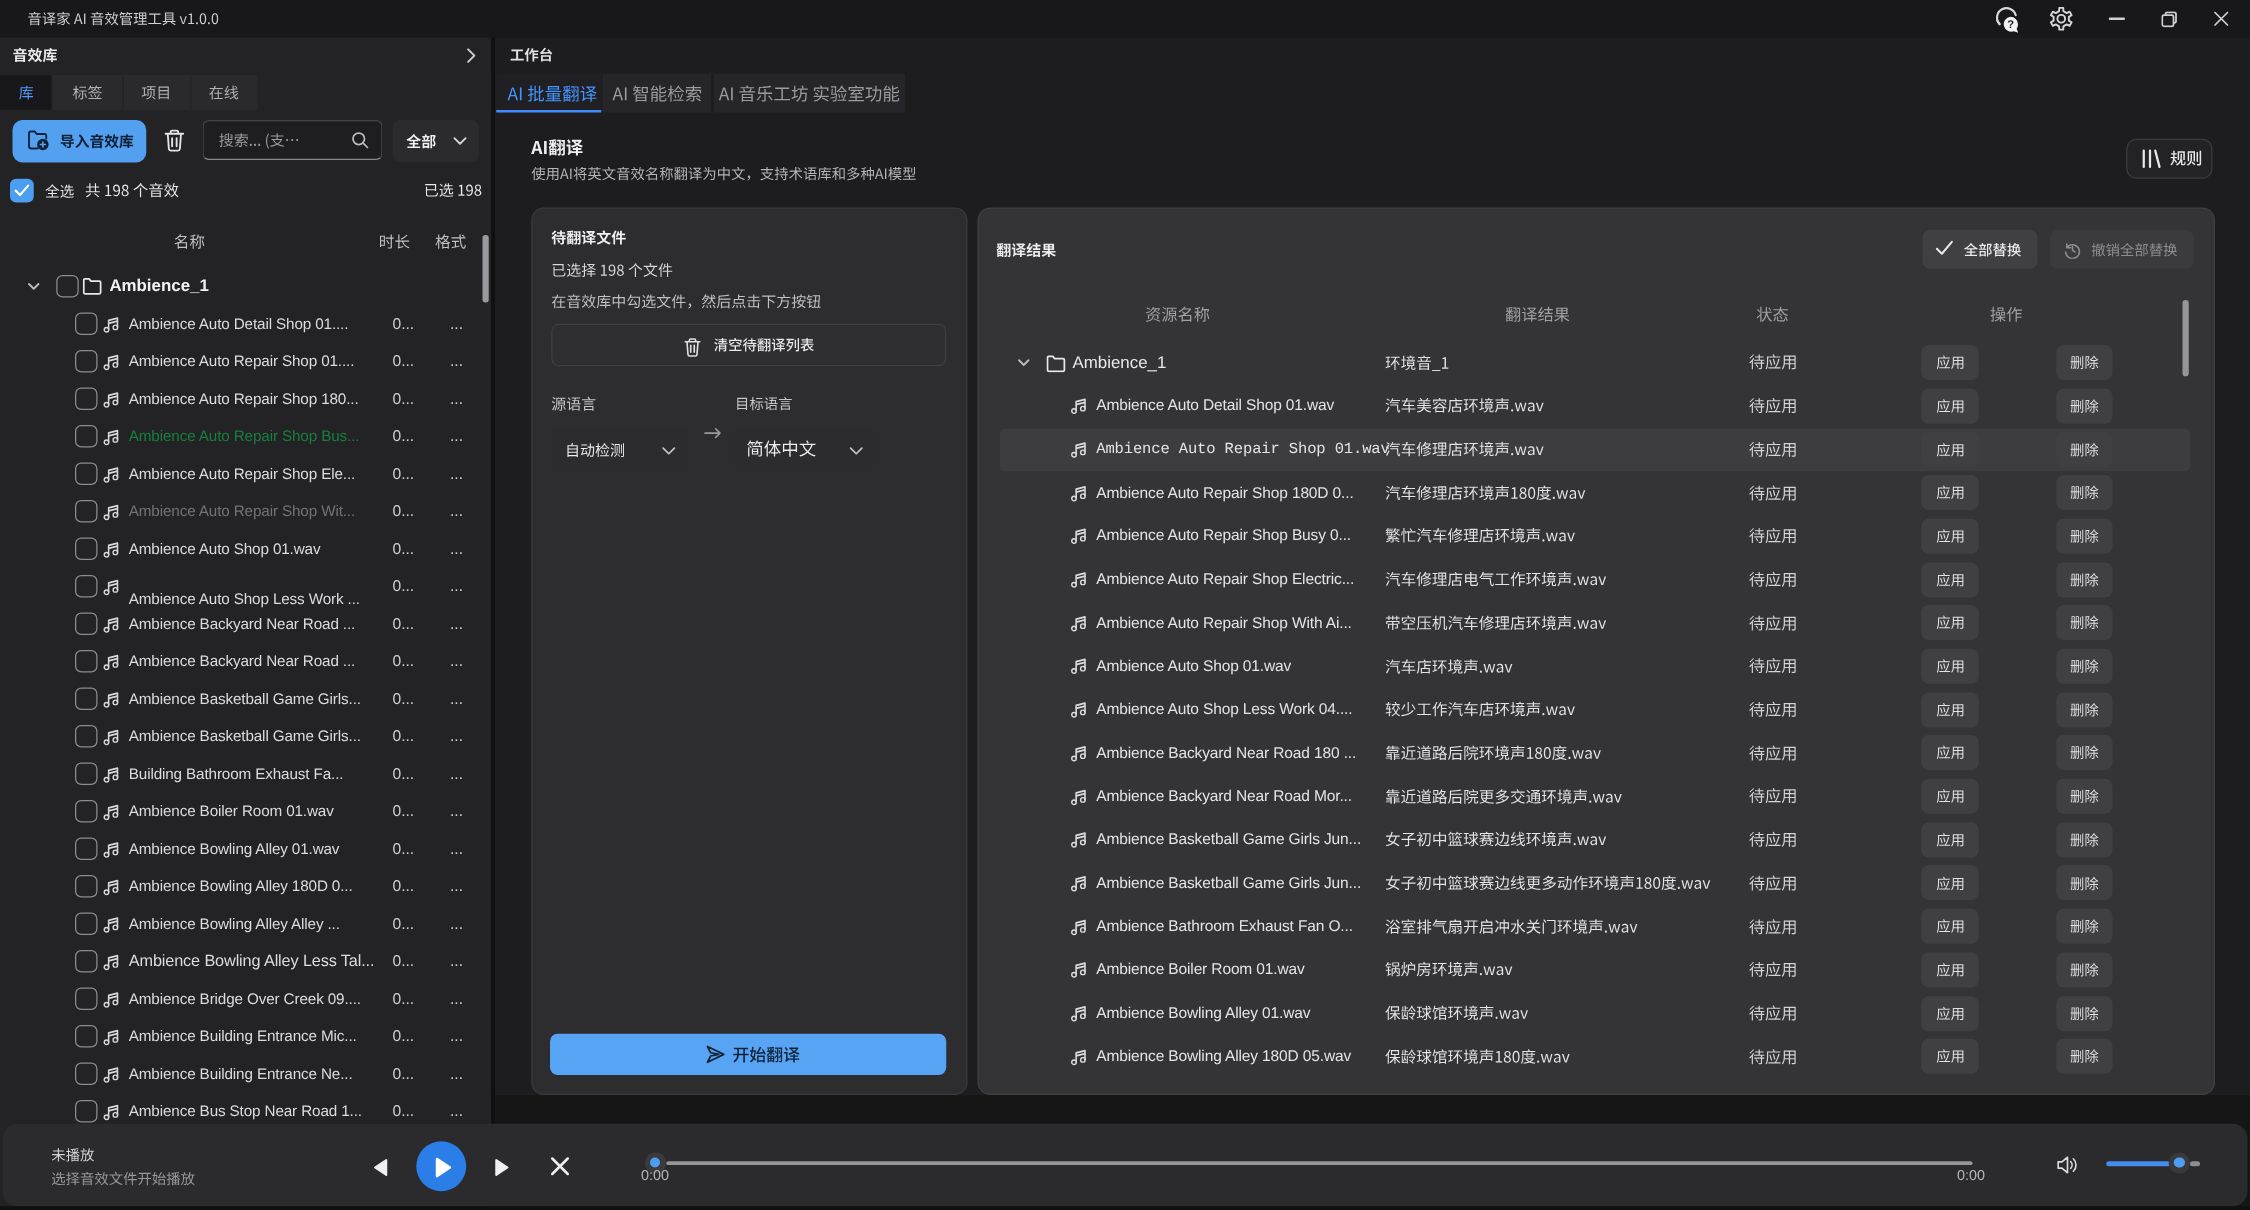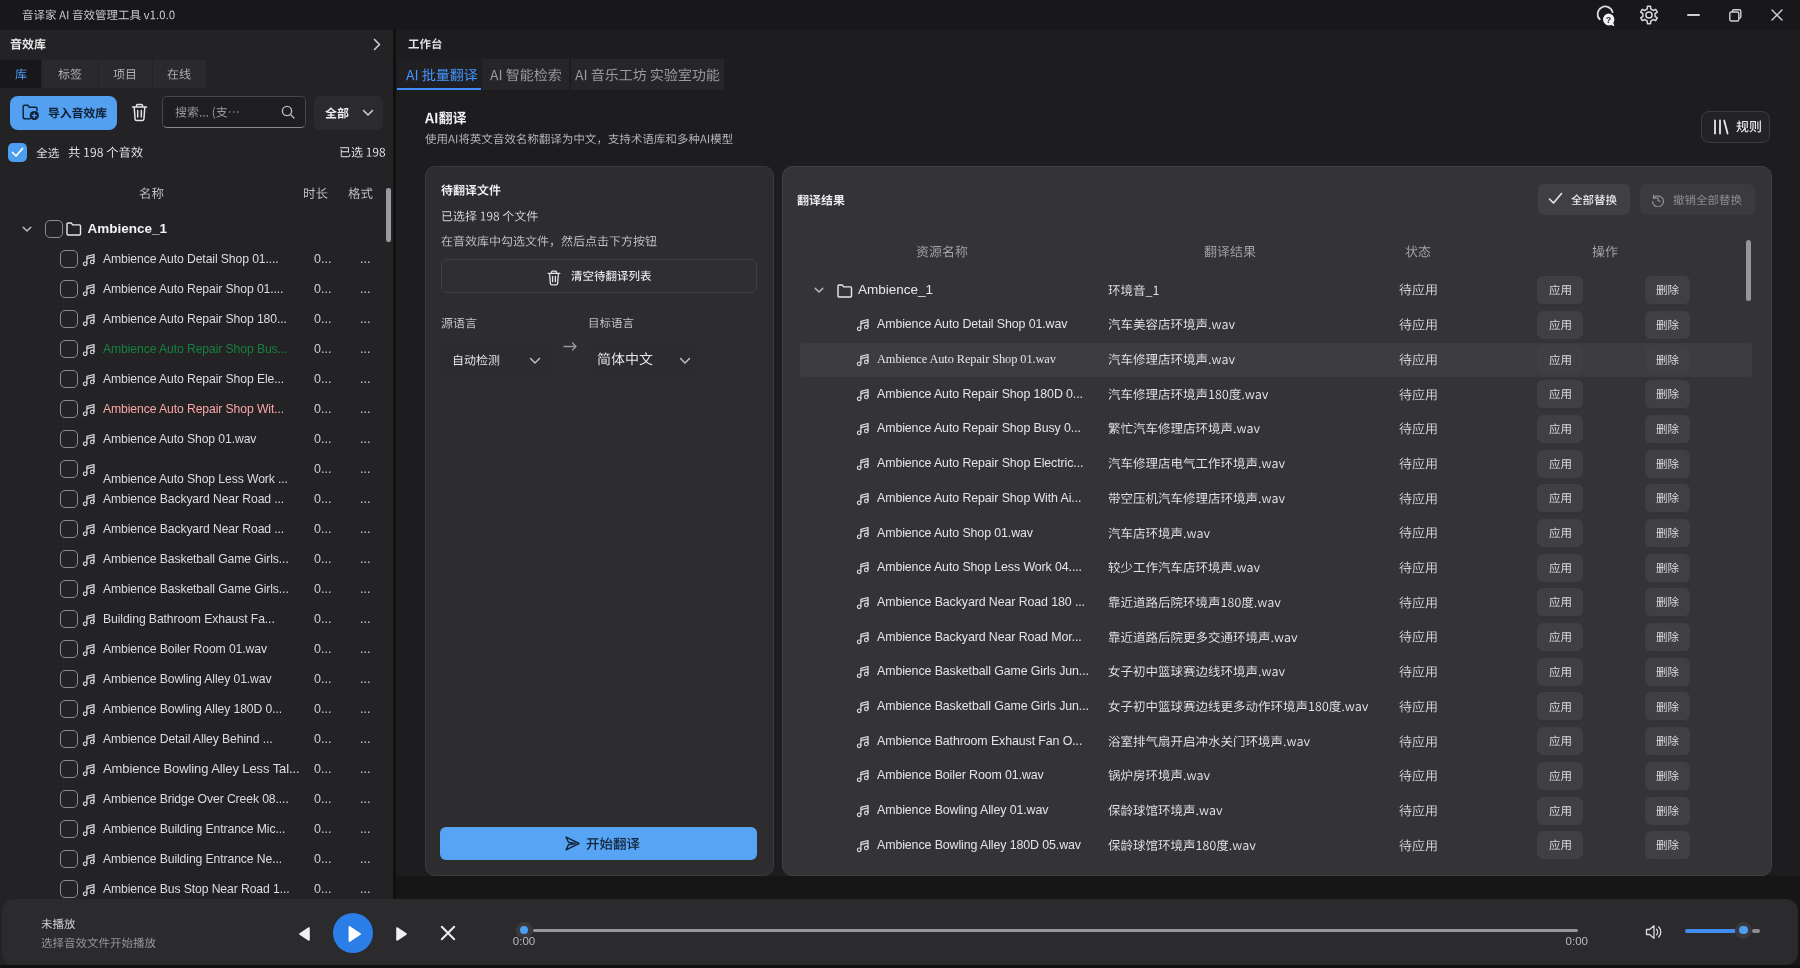--- a/index.html
+++ b/index.html
@@ -235,21 +235,21 @@
     <div style="position:absolute;font-family:'Liberation Sans',sans-serif;white-space:pre;font-size:12.2px;color:#dcdce0;font-weight:400;line-height:14.6px;left:103.0px;top:371.7px;letter-spacing:-0.1px;">Ambience Auto Repair Shop Ele...</div>
     <div style="position:absolute;font-family:'Liberation Sans',sans-serif;white-space:pre;font-size:12.5px;color:#d0d0d4;font-weight:400;line-height:15.0px;left:314.0px;top:371.5px;">0...</div>
     <div style="position:absolute;font-family:'Liberation Sans',sans-serif;white-space:pre;font-size:12.5px;color:#d0d0d4;font-weight:400;line-height:15.0px;left:360.0px;top:371.5px;">...</div>
     <div style="position:absolute;left:60.0px;top:400.2px;width:17.5px;height:17.5px;background:transparent;border-radius:5px;border:1.6px solid #8c8c90;box-sizing:border-box;"></div>
     <svg style="position:absolute;left:82.0px;top:401.5px" width="14.0" height="15.0" viewBox="0 0 14 15" fill="none">
       <path d="M4.9 11.8V4.3L12 2.5v7.4" stroke="#d8d8dc" stroke-width="1.25" fill="none" stroke-linejoin="round"></path>
       <circle cx="3.2" cy="11.8" r="1.8" stroke="#d8d8dc" stroke-width="1.15" fill="none"></circle>
       <circle cx="10.3" cy="9.9" r="1.8" stroke="#d8d8dc" stroke-width="1.15" fill="none"></circle>
       <path d="M4.9 6.7 12 4.9" stroke="#d8d8dc" stroke-width="1.25"></path>
     </svg>
-    <div style="position:absolute;font-family:'Liberation Sans',sans-serif;white-space:pre;font-size:12.2px;color:#fca5a5;font-weight:400;line-height:14.6px;left:103.0px;top:401.7px;letter-spacing:-0.1px;">Ambience Auto Repair Shop Wit...</div>
+    <div style="position:absolute;font-family:'Liberation Sans',sans-serif;white-space:pre;font-size:12.2px;color:#737373;font-weight:400;line-height:14.6px;left:103.0px;top:401.7px;letter-spacing:-0.1px;">Ambience Auto Repair Shop Wit...</div>
     <div style="position:absolute;font-family:'Liberation Sans',sans-serif;white-space:pre;font-size:12.5px;color:#d0d0d4;font-weight:400;line-height:15.0px;left:314.0px;top:401.5px;">0...</div>
     <div style="position:absolute;font-family:'Liberation Sans',sans-serif;white-space:pre;font-size:12.5px;color:#d0d0d4;font-weight:400;line-height:15.0px;left:360.0px;top:401.5px;">...</div>
     <div style="position:absolute;left:60.0px;top:430.2px;width:17.5px;height:17.5px;background:transparent;border-radius:5px;border:1.6px solid #8c8c90;box-sizing:border-box;"></div>
     <svg style="position:absolute;left:82.0px;top:431.5px" width="14.0" height="15.0" viewBox="0 0 14 15" fill="none">
       <path d="M4.9 11.8V4.3L12 2.5v7.4" stroke="#d8d8dc" stroke-width="1.25" fill="none" stroke-linejoin="round"></path>
       <circle cx="3.2" cy="11.8" r="1.8" stroke="#d8d8dc" stroke-width="1.15" fill="none"></circle>
       <circle cx="10.3" cy="9.9" r="1.8" stroke="#d8d8dc" stroke-width="1.15" fill="none"></circle>
       <path d="M4.9 6.7 12 4.9" stroke="#d8d8dc" stroke-width="1.25"></path>
     </svg>
     <div style="position:absolute;font-family:'Liberation Sans',sans-serif;white-space:pre;font-size:12.2px;color:#dcdce0;font-weight:400;line-height:14.6px;left:103.0px;top:431.7px;letter-spacing:-0.1px;">Ambience Auto Shop 01.wav</div>
@@ -345,41 +345,41 @@
     <div style="position:absolute;font-family:'Liberation Sans',sans-serif;white-space:pre;font-size:12.2px;color:#dcdce0;font-weight:400;line-height:14.6px;left:103.0px;top:701.7px;letter-spacing:-0.1px;">Ambience Bowling Alley 180D 0...</div>
     <div style="position:absolute;font-family:'Liberation Sans',sans-serif;white-space:pre;font-size:12.5px;color:#d0d0d4;font-weight:400;line-height:15.0px;left:314.0px;top:701.5px;">0...</div>
     <div style="position:absolute;font-family:'Liberation Sans',sans-serif;white-space:pre;font-size:12.5px;color:#d0d0d4;font-weight:400;line-height:15.0px;left:360.0px;top:701.5px;">...</div>
     <div style="position:absolute;left:60.0px;top:730.2px;width:17.5px;height:17.5px;background:transparent;border-radius:5px;border:1.6px solid #8c8c90;box-sizing:border-box;"></div>
     <svg style="position:absolute;left:82.0px;top:731.5px" width="14.0" height="15.0" viewBox="0 0 14 15" fill="none">
       <path d="M4.9 11.8V4.3L12 2.5v7.4" stroke="#d8d8dc" stroke-width="1.25" fill="none" stroke-linejoin="round"></path>
       <circle cx="3.2" cy="11.8" r="1.8" stroke="#d8d8dc" stroke-width="1.15" fill="none"></circle>
       <circle cx="10.3" cy="9.9" r="1.8" stroke="#d8d8dc" stroke-width="1.15" fill="none"></circle>
       <path d="M4.9 6.7 12 4.9" stroke="#d8d8dc" stroke-width="1.25"></path>
     </svg>
-    <div style="position:absolute;font-family:'Liberation Sans',sans-serif;white-space:pre;font-size:12.2px;color:#dcdce0;font-weight:400;line-height:14.6px;left:103.0px;top:731.7px;letter-spacing:-0.1px;">Ambience Detail Alley Behind ...</div>
+    <div style="position:absolute;font-family:'Liberation Sans',sans-serif;white-space:pre;font-size:12.2px;color:#dcdce0;font-weight:400;line-height:14.6px;left:103.0px;top:731.7px;letter-spacing:-0.1px;">Ambience Bowling Alley Alley ...</div>
     <div style="position:absolute;font-family:'Liberation Sans',sans-serif;white-space:pre;font-size:12.5px;color:#d0d0d4;font-weight:400;line-height:15.0px;left:314.0px;top:731.5px;">0...</div>
     <div style="position:absolute;font-family:'Liberation Sans',sans-serif;white-space:pre;font-size:12.5px;color:#d0d0d4;font-weight:400;line-height:15.0px;left:360.0px;top:731.5px;">...</div>
     <div style="position:absolute;left:60.0px;top:760.2px;width:17.5px;height:17.5px;background:transparent;border-radius:5px;border:1.6px solid #8c8c90;box-sizing:border-box;"></div>
     <svg style="position:absolute;left:82.0px;top:761.5px" width="14.0" height="15.0" viewBox="0 0 14 15" fill="none">
       <path d="M4.9 11.8V4.3L12 2.5v7.4" stroke="#d8d8dc" stroke-width="1.25" fill="none" stroke-linejoin="round"></path>
       <circle cx="3.2" cy="11.8" r="1.8" stroke="#d8d8dc" stroke-width="1.15" fill="none"></circle>
       <circle cx="10.3" cy="9.9" r="1.8" stroke="#d8d8dc" stroke-width="1.15" fill="none"></circle>
       <path d="M4.9 6.7 12 4.9" stroke="#d8d8dc" stroke-width="1.25"></path>
     </svg>
     <div style="position:absolute;font-family:Liberation Sans, sans-serif;white-space:pre;font-size:13px;color:#dcdce0;font-weight:400;line-height:14.6px;left:103.0px;top:761.7px;letter-spacing:-0.1px;">Ambience Bowling Alley Less Tal...</div>
     <div style="position:absolute;font-family:'Liberation Sans',sans-serif;white-space:pre;font-size:12.5px;color:#d0d0d4;font-weight:400;line-height:15.0px;left:314.0px;top:761.5px;">0...</div>
     <div style="position:absolute;font-family:'Liberation Sans',sans-serif;white-space:pre;font-size:12.5px;color:#d0d0d4;font-weight:400;line-height:15.0px;left:360.0px;top:761.5px;">...</div>
     <div style="position:absolute;left:60.0px;top:790.2px;width:17.5px;height:17.5px;background:transparent;border-radius:5px;border:1.6px solid #8c8c90;box-sizing:border-box;"></div>
     <svg style="position:absolute;left:82.0px;top:791.5px" width="14.0" height="15.0" viewBox="0 0 14 15" fill="none">
       <path d="M4.9 11.8V4.3L12 2.5v7.4" stroke="#d8d8dc" stroke-width="1.25" fill="none" stroke-linejoin="round"></path>
       <circle cx="3.2" cy="11.8" r="1.8" stroke="#d8d8dc" stroke-width="1.15" fill="none"></circle>
       <circle cx="10.3" cy="9.9" r="1.8" stroke="#d8d8dc" stroke-width="1.15" fill="none"></circle>
       <path d="M4.9 6.7 12 4.9" stroke="#d8d8dc" stroke-width="1.25"></path>
     </svg>
-    <div style="position:absolute;font-family:'Liberation Sans',sans-serif;white-space:pre;font-size:12.2px;color:#dcdce0;font-weight:400;line-height:14.6px;left:103.0px;top:791.7px;letter-spacing:-0.1px;">Ambience Bridge Over Creek 08....</div>
+    <div style="position:absolute;font-family:'Liberation Sans',sans-serif;white-space:pre;font-size:12.2px;color:#dcdce0;font-weight:400;line-height:14.6px;left:103.0px;top:791.7px;letter-spacing:-0.1px;">Ambience Bridge Over Creek 09....</div>
     <div style="position:absolute;font-family:'Liberation Sans',sans-serif;white-space:pre;font-size:12.5px;color:#d0d0d4;font-weight:400;line-height:15.0px;left:314.0px;top:791.5px;">0...</div>
     <div style="position:absolute;font-family:'Liberation Sans',sans-serif;white-space:pre;font-size:12.5px;color:#d0d0d4;font-weight:400;line-height:15.0px;left:360.0px;top:791.5px;">...</div>
     <div style="position:absolute;left:60.0px;top:820.2px;width:17.5px;height:17.5px;background:transparent;border-radius:5px;border:1.6px solid #8c8c90;box-sizing:border-box;"></div>
     <svg style="position:absolute;left:82.0px;top:821.5px" width="14.0" height="15.0" viewBox="0 0 14 15" fill="none">
       <path d="M4.9 11.8V4.3L12 2.5v7.4" stroke="#d8d8dc" stroke-width="1.25" fill="none" stroke-linejoin="round"></path>
       <circle cx="3.2" cy="11.8" r="1.8" stroke="#d8d8dc" stroke-width="1.15" fill="none"></circle>
       <circle cx="10.3" cy="9.9" r="1.8" stroke="#d8d8dc" stroke-width="1.15" fill="none"></circle>
       <path d="M4.9 6.7 12 4.9" stroke="#d8d8dc" stroke-width="1.25"></path>
     </svg>
     <div style="position:absolute;font-family:'Liberation Sans',sans-serif;white-space:pre;font-size:12.2px;color:#dcdce0;font-weight:400;line-height:14.6px;left:103.0px;top:821.7px;letter-spacing:-0.1px;">Ambience Building Entrance Mic...</div>
@@ -762,21 +762,21 @@
         <use href="#R5220" x="0"></use>
         <use href="#R9664" x="1000"></use>
       </g>
     </svg>
     <svg style="position:absolute;left:856.0px;top:351.9px" width="14.0" height="15.0" viewBox="0 0 14 15" fill="none">
       <path d="M4.9 11.8V4.3L12 2.5v7.4" stroke="#dcdce0" stroke-width="1.25" fill="none" stroke-linejoin="round"></path>
       <circle cx="3.2" cy="11.8" r="1.8" stroke="#dcdce0" stroke-width="1.15" fill="none"></circle>
       <circle cx="10.3" cy="9.9" r="1.8" stroke="#dcdce0" stroke-width="1.15" fill="none"></circle>
       <path d="M4.9 6.7 12 4.9" stroke="#dcdce0" stroke-width="1.25"></path>
     </svg>
-    <div style="position:absolute;font-family:Liberation Serif, serif;white-space:pre;font-size:12.4px;color:#e4e4e8;font-weight:400;line-height:14.9px;left:877.0px;top:352.0px;letter-spacing:-0.1px;">Ambience Auto Repair Shop 01.wav</div>
+    <div style="position:absolute;font-family:Liberation Mono, monospace;white-space:pre;font-size:12.4px;color:#e4e4e8;font-weight:400;line-height:14.9px;left:877.0px;top:352.0px;letter-spacing:-0.1px;">Ambience Auto Repair Shop 01.wav</div>
     <svg style="position:absolute;left:1108.0px;top:354.0px;overflow:visible" width="127.0" height="12.5">
       <g fill="#e4e4e8" transform="translate(0,10.00) scale(0.01250)">
         <use href="#R6c7d" x="0"></use>
         <use href="#R8f66" x="1000"></use>
         <use href="#R4fee" x="2000"></use>
         <use href="#R7406" x="3000"></use>
         <use href="#R5e97" x="4000"></use>
         <use href="#R73af" x="5000"></use>
         <use href="#R5883" x="6000"></use>
         <use href="#R58f0" x="7000"></use>

